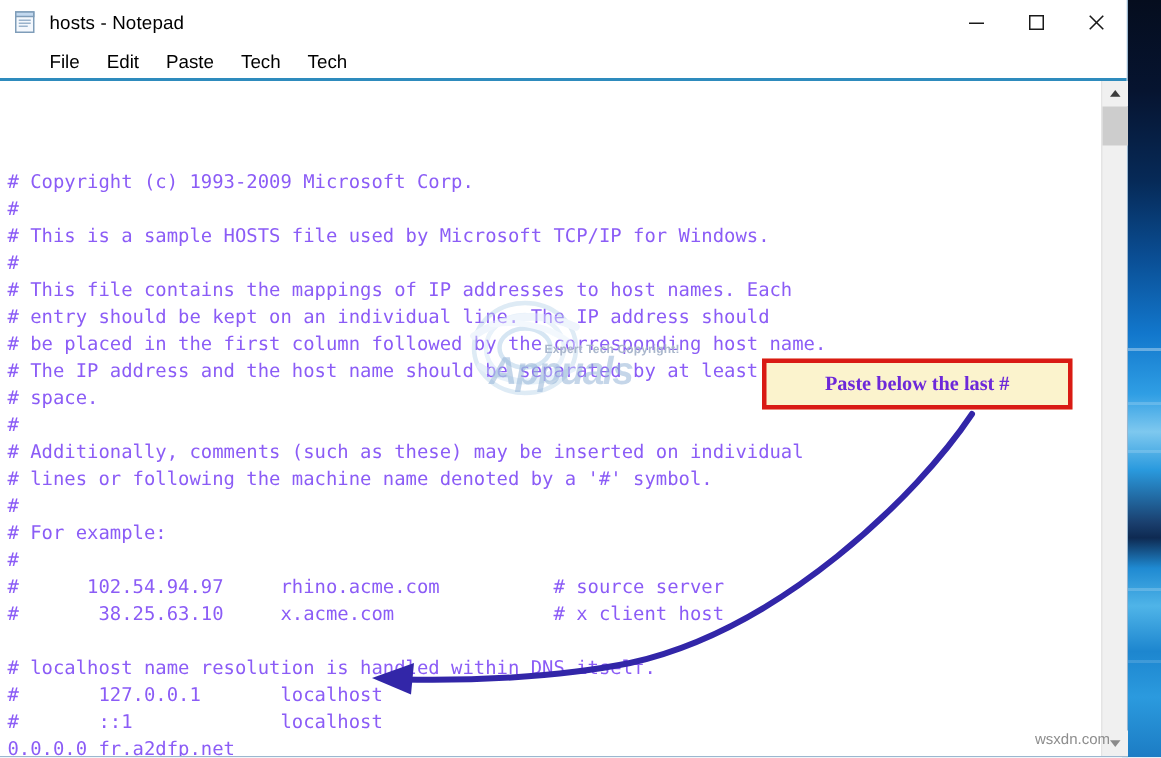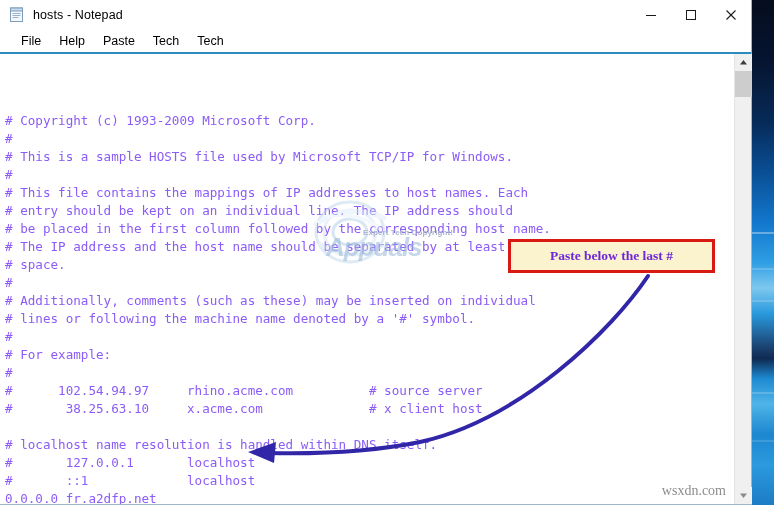--- a/index.html
+++ b/index.html
@@ -106,21 +106,21 @@
     cursor: default;
   }
   .win-btn svg { display: block; }
 
   
   #menu-bar {
     height: 22px;
     display: flex;
     align-items: center;
     background: #ffffff;
-    padding-left: 12px;
+    padding-left: 24px;
     flex: 0 0 auto;
   }
   .menu-item {
     font-size: 12.5px;
     color: #000000;
     padding: 0 9px;
     white-space: nowrap;
     cursor: default;
   }
   #menu-underline {
@@ -212,24 +212,24 @@
     font-size: 26px;
     font-weight: bold;
     font-style: italic;
     color: rgba(150,180,215,0.55);
     letter-spacing: -1px;
     white-space: nowrap;
     pointer-events: none;
   }
   #wsxdn-watermark {
     position: absolute;
-    right: 48px;
+    right: 34px;
     bottom: 6px;
-    font-family: Liberation Serif, serif;
-    font-size: 14px;
+    font-family: Liberation Sans, sans-serif;
+    font-size: 10px;
     color: #8d8d8d;
     white-space: nowrap;
     pointer-events: none;
   }
 
   
   #annotation-layer {
     position: absolute;
     top: 0;
     left: 0;
@@ -299,21 +299,21 @@
           <svg width="12" height="12" viewBox="0 0 12 12">
             <line x1="1.5" y1="1.5" x2="10.5" y2="10.5" stroke="#1a1a1a" stroke-width="1.1"></line>
             <line x1="10.5" y1="1.5" x2="1.5" y2="10.5" stroke="#1a1a1a" stroke-width="1.1"></line>
           </svg>
         </div>
       </div>
     </div>
 
     <div id="menu-bar">
       <span class="menu-item">File</span>
-      <span class="menu-item">Help</span>
+      <span class="menu-item">Edit</span>
       <span class="menu-item">Paste</span>
       <span class="menu-item">Tech</span>
       <span class="menu-item">Tech</span>
     </div>
     <div id="menu-underline"></div>
 
     <div id="editor-row">
 
       <div id="text-area">
         

